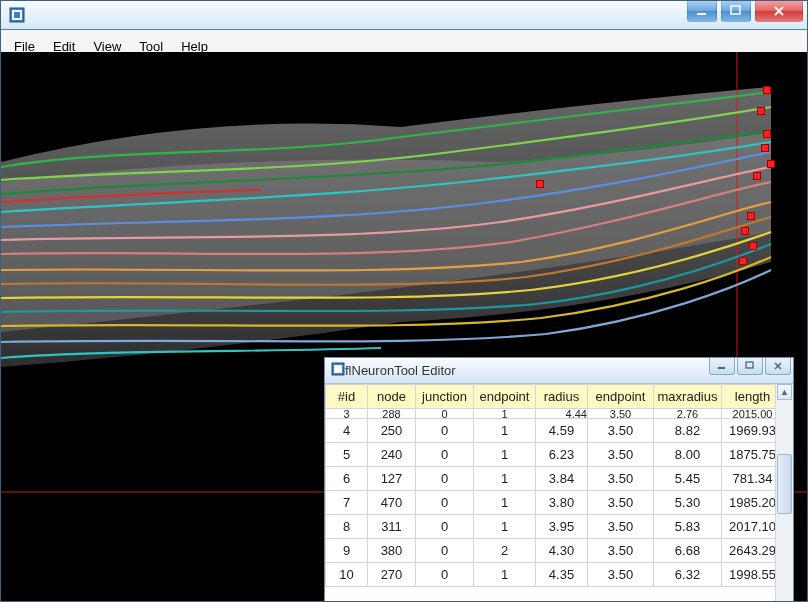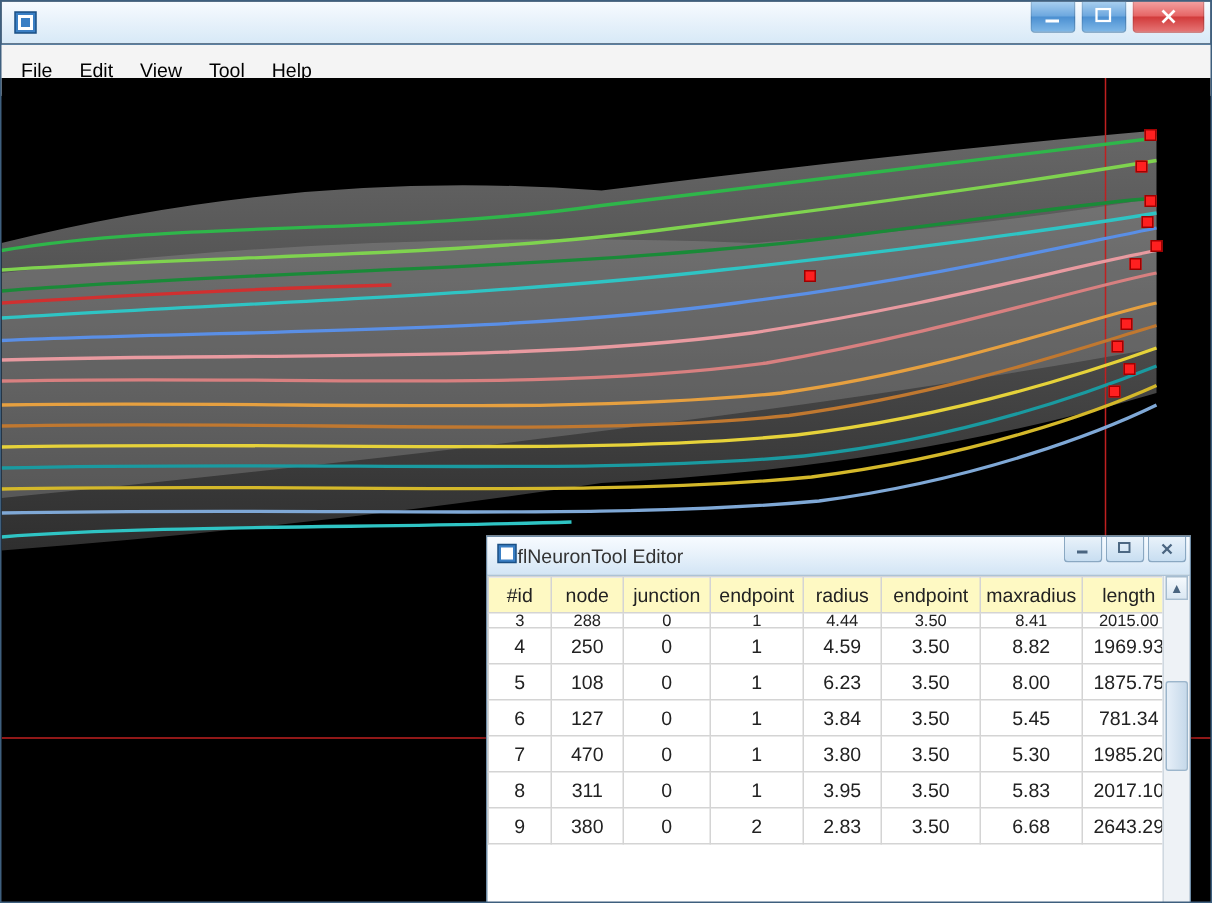--- a/index.html
+++ b/index.html
@@ -325,38 +325,38 @@
             <th>maxradius</th>
             <th>length</th>
           </tr>
         </thead>
         <tbody id="tbody">
             <tr style="line-height: 6px; font-size: 11px; color: rgb(136, 136, 136); height: 10px;">
               <td style="padding: 0px; border-top: none;">3</td>
               <td style="padding: 0px; border-top: none;">288</td>
               <td style="padding: 0px; border-top: none;">0</td>
               <td style="padding: 0px; border-top: none;">1</td>
-              <td style="padding: 0px; border-top: none;">4.44</td>
+              <td style="padding: 0px; border-top: none; text-align: right;">4.44</td>
               <td style="padding: 0px; border-top: none;">3.50</td>
-              <td style="padding: 0px; border-top: none;">8.41</td>
+              <td style="padding: 0px; border-top: none;">2.76</td>
               <td style="padding: 0px; border-top: none;">2015.00</td>
             </tr>
             <tr>
               <td>4</td>
               <td>250</td>
               <td>0</td>
               <td>1</td>
               <td>4.59</td>
               <td>3.50</td>
               <td>8.82</td>
               <td>1969.93</td>
             </tr>
             <tr>
               <td>5</td>
-              <td>108</td>
+              <td>240</td>
               <td>0</td>
               <td>1</td>
               <td>6.23</td>
               <td>3.50</td>
               <td>8.00</td>
               <td>1875.75</td>
             </tr>
             <tr>
               <td>6</td>
               <td>127</td>
@@ -385,24 +385,34 @@
               <td>3.95</td>
               <td>3.50</td>
               <td>5.83</td>
               <td>2017.10</td>
             </tr>
             <tr>
               <td>9</td>
               <td>380</td>
               <td>0</td>
               <td>2</td>
-              <td>2.83</td>
+              <td>4.30</td>
               <td>3.50</td>
               <td>6.68</td>
               <td>2643.29</td>
+            </tr>
+            <tr>
+              <td>10</td>
+              <td>270</td>
+              <td>0</td>
+              <td>1</td>
+              <td>4.35</td>
+              <td>3.50</td>
+              <td>6.32</td>
+              <td>1998.55</td>
             </tr>
           </tbody>
       </table>
     </div>
     <div class="scrolltrack">
       <div class="scrollbtn up">▲</div>
       <div class="scrollthumb"></div>
       <div class="scrollbtn down">▼</div>
     </div>
   </div>

